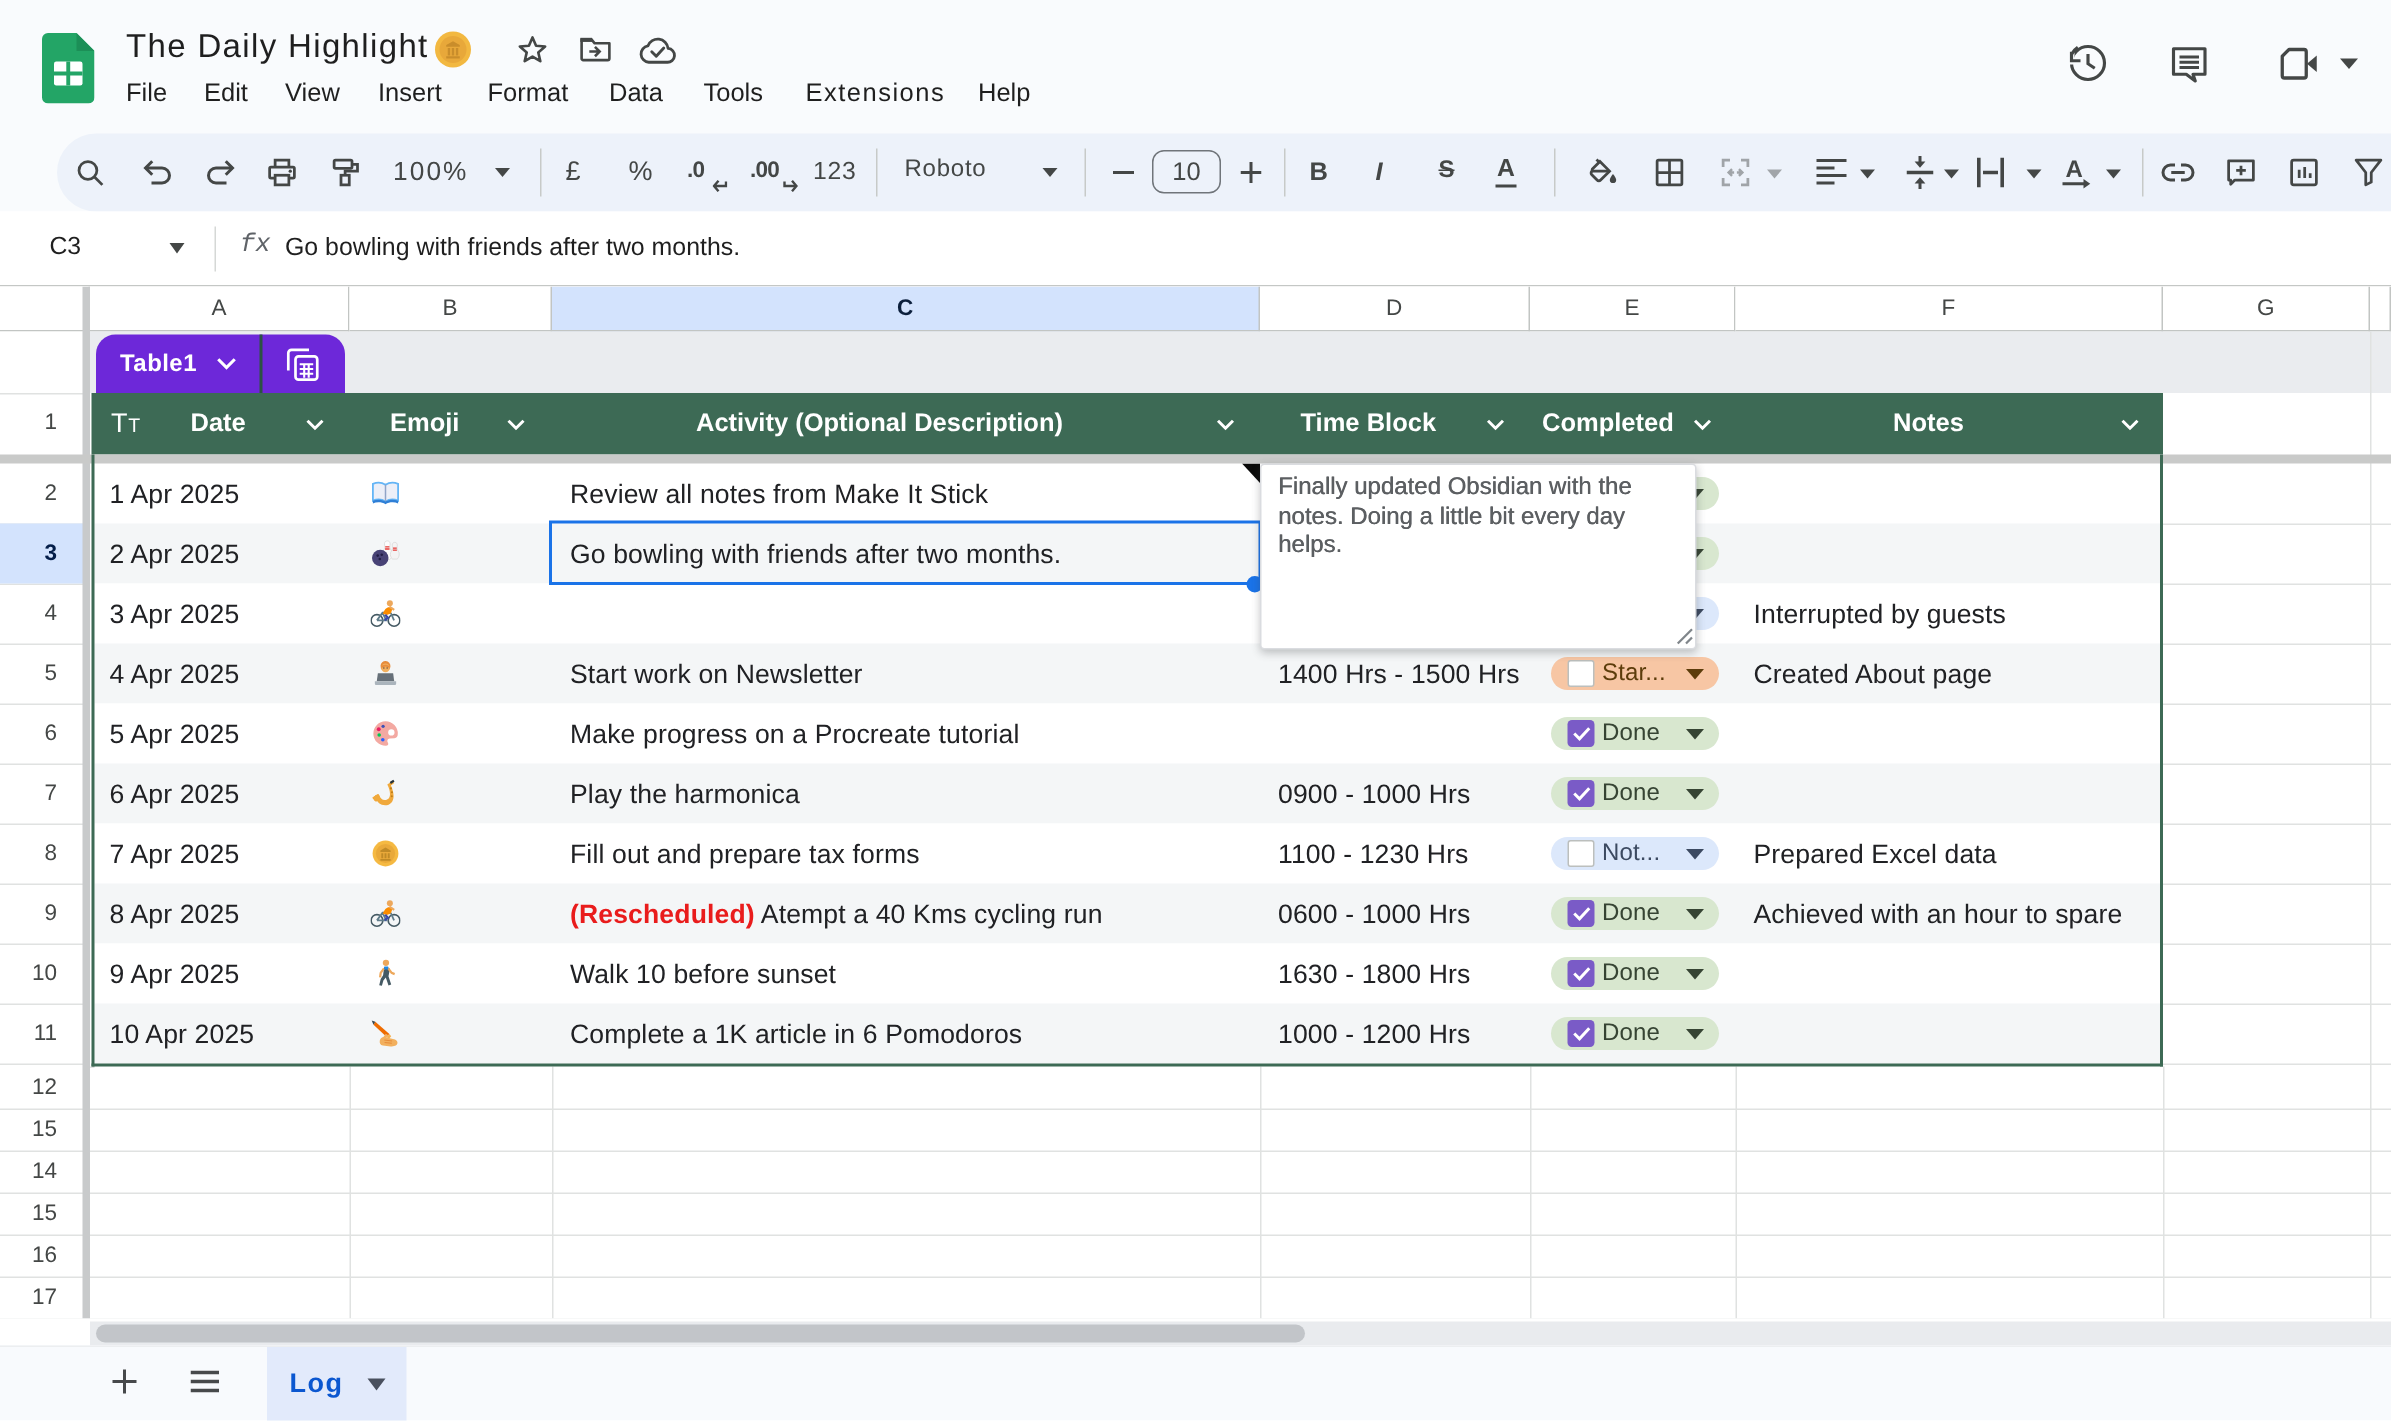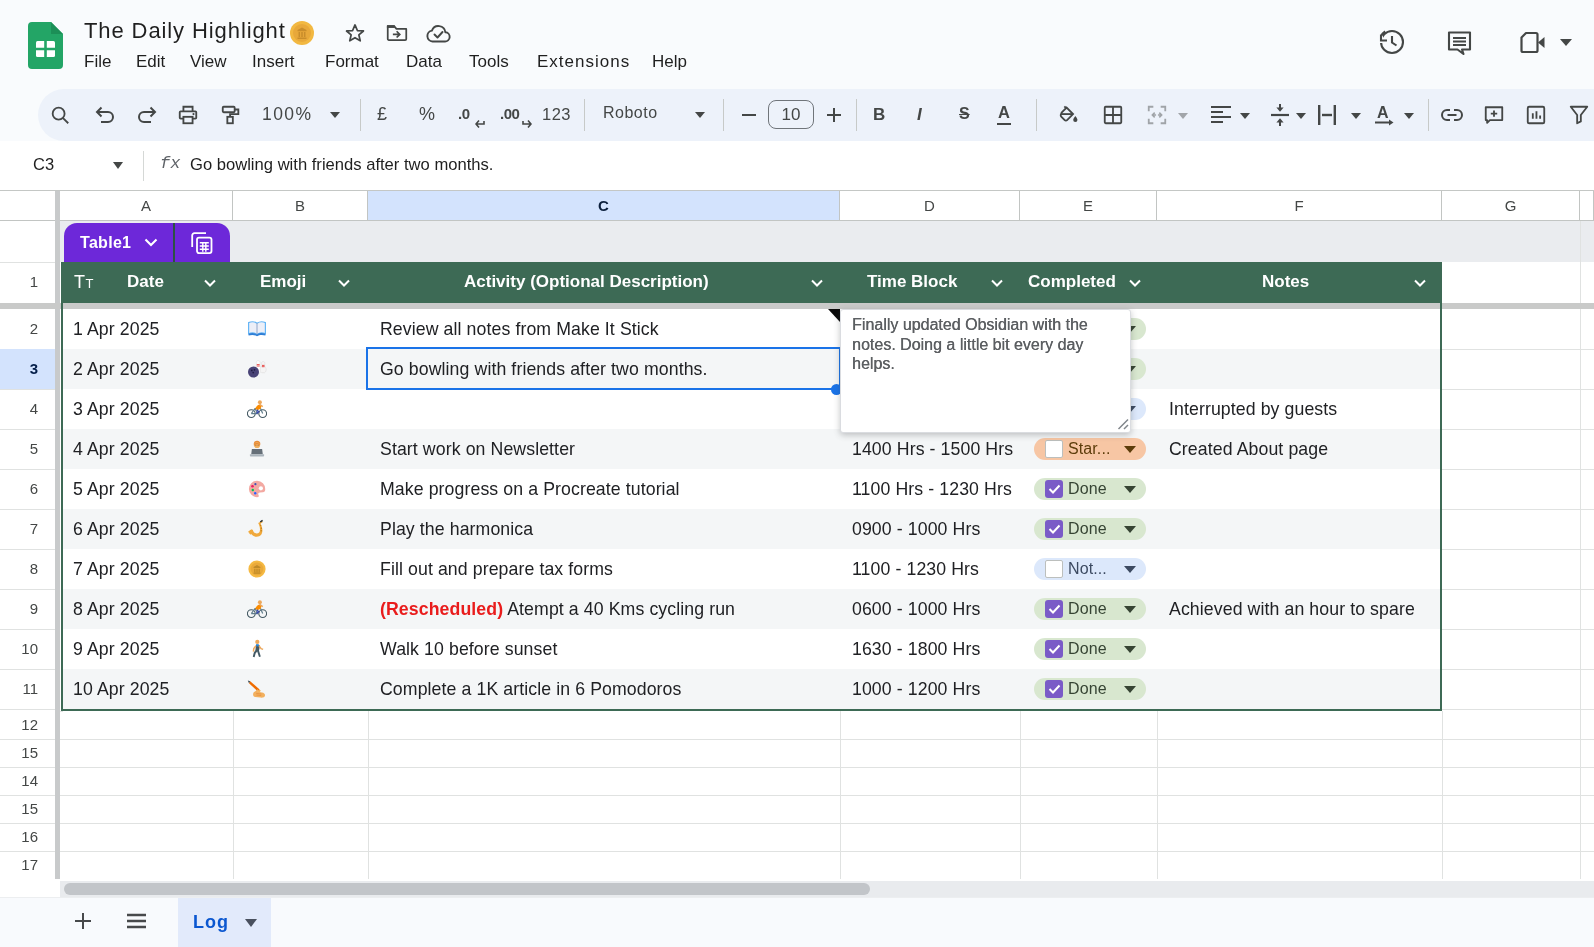--- a/index.html
+++ b/index.html
@@ -303,21 +303,20 @@
         <circle cx="10" cy="6.2" r="2.9" fill="#f2b05e"></circle>
         <path d="M7.1 5.4 c.8 -1.6 4 -1.8 5.8 0 l-.2 1 c-1.8 -1.4 -3.6 -1.4 -5.4 0z" fill="#e78c3a"></path>
         <circle cx="8.9" cy="6.3" r=".45" fill="#5d4037"></circle>
         <circle cx="11.1" cy="6.3" r=".45" fill="#5d4037"></circle>
         <path d="M5.6 13.6 a4.6 4.6 0 0 1 8.8 0z" fill="#ffca28"></path>
         <path d="M4.9 9.9 h10.2 l.7 5.3 H4.2z" fill="#667079"></path>
         <path d="M2.9 15.2 h14.2 v1.6 a.8 .8 0 0 1 -.8 .8 H3.7 a.8 .8 0 0 1 -.8 -.8z" fill="#aab4bc"></path>
       </svg>
   <div class="ab" style="left:73px;top:278px;line-height:40px">5 Apr 2025</div>
   <div class="ab" style="left:380px;top:278px;line-height:40px">Make progress on a Procreate tutorial</div>
-  <div class="ab" style="left:852px;top:278px;line-height:40px">1100 Hrs - 1230 Hrs</div>
   <div class="ab" style="left:1034px;top:287px;width:112px;height:22px;border-radius:11px;background:#d8e7cf;font-size:16px;color:#364433">
         <div class="ab" style="left:11px;top:2px;width:18px;height:18px;border-radius:3px;background:#7a5bc7">
           <svg class="ab" style="left:2.5px;top:4px" width="13" height="10" viewBox="0 0 13 10">
             <path d="M1.5 5 l3.5 3.5 L11.5 1.5" fill="none" stroke="#fff" stroke-width="2"></path>
           </svg>
         </div>
         <div class="ab" style="left:34px;top:0;line-height:21px">Done</div>
         <div class="ab" style="left:90px;top:8px;width:0;height:0;border:6px solid transparent;border-top:7px solid #364433"></div>
       </div>
   <svg class="ab" style="left:247px;top:288px" width="20" height="20" viewBox="0 0 20 20">
@@ -344,20 +343,21 @@
         <path d="M12.2 3.4 l2.6 -1.8 1 1.4 -2.2 1.6 c1 2.2 1.8 4.8 1.8 7 0 3.8 -2.2 6.2 -5.6 6.2 -3.2 0 -5.6 -2 -6.2 -5 l-1.8 1 -.6 -1.2 3.2 -2 c.6 -.4 1.2 -.2 1.4 .4 .5 1.9 1.8 3.4 3.8 3.4 2.2 0 3.4 -1.5 3.4 -4 0 -2.2 -.8 -4.6 -1.8 -6.4z" fill="#f0a93c"></path>
         <path d="M13.2 3 l2.4 -1.6" stroke="#263238" stroke-width="1.5"></path>
         <ellipse cx="4.1" cy="13.1" rx="1.9" ry="2.3" transform="rotate(28 4.1 13.1)" fill="#f0a93c"></ellipse>
         <circle cx="13.6" cy="6.6" r=".7" fill="#c07f18"></circle>
         <circle cx="14.3" cy="9.2" r=".7" fill="#c07f18"></circle>
         <circle cx="14.2" cy="11.8" r=".7" fill="#c07f18"></circle>
       </svg>
   <div class="ab" style="left:73px;top:358px;line-height:40px">7 Apr 2025</div>
   <div class="ab" style="left:380px;top:358px;line-height:40px">Fill out and prepare tax forms</div>
   <div class="ab" style="left:852px;top:358px;line-height:40px">1100 - 1230 Hrs</div>
+  <div class="ab" style="left:1169px;top:358px;line-height:40px">Prepared Excel data</div>
   <div class="ab" style="left:1034px;top:367px;width:112px;height:22px;border-radius:11px;background:#dce8fb;font-size:16px;color:#3c4a61">
         <div class="ab" style="left:11px;top:2px;width:18px;height:18px;border-radius:2px;background:#fff;border:1px solid #bcbfbd"></div>
         <div class="ab" style="left:34px;top:0;line-height:21px">Not...</div>
         <div class="ab" style="left:90px;top:8px;width:0;height:0;border:6px solid transparent;border-top:7px solid #3c4a61"></div>
       </div>
   <svg class="ab" style="left:247px;top:368px" width="20" height="20" viewBox="0 0 20 20">
         <circle cx="10" cy="10" r="8.6" fill="#f5b942"></circle>
         <circle cx="10" cy="10" r="6.4" fill="#e9a93a"></circle>
         <path d="M6.6 8 L10 6 l3.4 2 v1 H6.6z M7.2 9.8 h1.3 v3.4 H7.2z M9.35 9.8 h1.3 v3.4 h-1.3z M11.5 9.8 h1.3 v3.4 h-1.3z M6.6 13.6 h6.8 v1.2 H6.6z" fill="#c08a27"></path>
       </svg>

